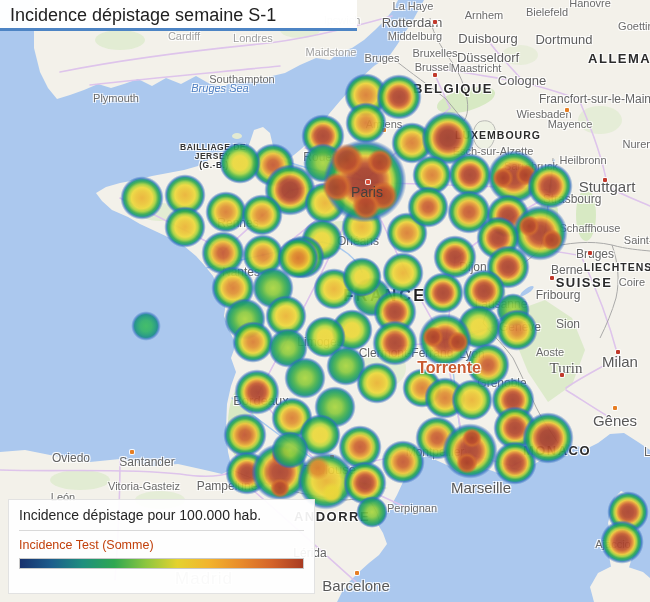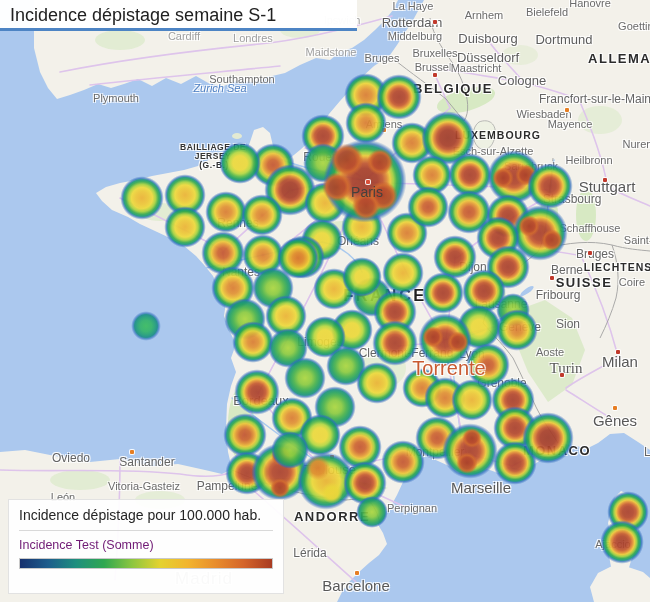--- a/index.html
+++ b/index.html
@@ -18,21 +18,21 @@
                   -1px 1px 0 rgba(255,255,255,.85),1px 1px 0 rgba(255,255,255,.85);}
   .k-c  {font-size:11px;color:#6b6b6b;}
   .k-cm {font-size:12px;color:#646464;padding-left:30px;}
   .k-cl {font-size:13px;color:#5c5c5c;}
   .k-cx {font-size:15px;color:#585858;}
   .k-f  {font-size:11px;color:#9f9f9f;}
   .k-co {font-size:13px;font-weight:bold;color:#2b2b2b;letter-spacing:1.5px;}
   .k-cox{font-size:16.5px;font-weight:bold;color:#1f1f1f;letter-spacing:2.5px;}
   .k-cos{font-size:10.5px;font-weight:bold;color:#2b2b2b;letter-spacing:1px;}
   .k-w  {font-size:11px;font-style:italic;color:#5181c2;}
-  .k-st {font-size:20px;font-weight:normal;color:#c95a31;}
+  .k-st {font-size:16px;font-weight:bold;color:#c95a31;}
   .k-jer{font-size:8.5px;font-weight:bold;color:#333;letter-spacing:.5px;}
   .k-mad{font-size:17px;color:#b5b5b5;letter-spacing:1px;}
   .k-paris{font-size:14px;color:#46403c;text-shadow:none;}
   .mdot{position:absolute;width:4px;height:4px;border-radius:1px;transform:translate(-50%,-50%);
         box-shadow:0 0 0 1px rgba(255,255,255,.9);}
 
   
   .heat{position:absolute;border-radius:50%;opacity:.92;pointer-events:none;}
   .hb-R {background:radial-gradient(closest-side,#9d3a28 0%,#a73f2a 30%,#bf5530 42%,#dd8833 52%,#ecc837 60%,#9fce3d 68%,#35a94d 76%,#17987c 84%,rgba(45,108,186,.8) 90%,rgba(45,108,186,0) 99%);}
   .hb-r {background:radial-gradient(closest-side,#a83f2b 0%,#b2472d 26%,#c65a2f 38%,#e08a33 48%,#ecc837 57%,#9fce3d 66%,#35a94d 75%,#17987c 83%,rgba(45,108,186,.8) 89%,rgba(45,108,186,0) 99%);}
@@ -47,25 +47,25 @@
   .hc-y {background:radial-gradient(closest-side,#ecd43a 0%,#ead63a 45%,rgba(236,214,58,0) 82%);}
 
   
   .title-panel{position:absolute;left:0;top:0;width:357px;height:31px;z-index:6;
       background:rgba(255,255,255,.97);border-bottom:3px solid #4d84c4;}
   .title-panel .tt{font-size:18px;color:#212121;padding:5px 0 0 10px;}
   .subtitle-panel{position:absolute;left:0;top:38px;width:222px;height:30px;z-index:6;
       background:rgba(255,255,255,.97);}
   .subtitle-panel .st{font-size:15.5px;color:#333;padding:6px 0 0 8px;}
 
-  .legend{position:absolute;left:8px;top:499px;width:276px;height:95px;z-index:6;
+  .legend{position:absolute;left:8px;top:499px;width:307px;height:95px;z-index:6;
       background:rgba(255,255,255,.92);border:1px solid #e2e2e2;padding:7px 10px 6px 10px;}
   .lg-title{font-size:14px;color:#252525;}
   .lg-hr{border:none;border-top:1px solid #d9d9d9;margin:7px 0 7px 0;}
-  .lg-field{font-size:12.5px;color:#701a75;margin-bottom:6px;}
+  .lg-field{font-size:12.5px;color:#c2410c;margin-bottom:6px;}
   .lg-bar{height:11px;width:100%;border:1px solid #c9c9c9;}
   .lg-row{display:flex;justify-content:space-between;margin-top:3px;font-size:11px;color:#3a3a3a;line-height:1.35;}
   .lg-max{text-align:right;}
 </style>
 </head>
 <body>
 
 <div class="screen">
   <div id="map">
 
@@ -185,21 +185,21 @@
       </g>
     </svg>
 
     <div id="labels">
         <span class="ml k-f" style="left: 253px; top: 38px;">Londres</span>
         <span class="ml k-f" style="left: 184px; top: 36px;">Cardiff</span>
         <span class="ml k-f" style="left: 342px; top: 20px;">Ipswich</span>
         <span class="ml k-f" style="left: 331px; top: 52px;">Maidstone</span>
         <span class="ml k-c" style="left: 242px; top: 79px;">Southampton</span>
         <span class="ml k-c" style="left: 116px; top: 98px;">Plymouth</span>
-        <span class="ml k-w" style="left: 220px; top: 88px;">Zurich Sea</span>
+        <span class="ml k-w" style="left: 220px; top: 88px;">Bruges Sea</span>
         <span class="ml k-c" style="left: 413px; top: 6px;">La Haye</span>
         <span class="ml k-cl" style="left: 412px; top: 22px;">Rotterdam</span>
         <span class="ml k-c" style="left: 415px; top: 36px;">Middelburg</span>
         <span class="ml k-c" style="left: 484px; top: 15px;">Arnhem</span>
         <span class="ml k-c" style="left: 547px; top: 12px;">Bielefeld</span>
         <span class="ml k-c" style="left: 590px; top: 3px;">Hanovre</span>
         <span class="ml k-c" style="left: 645px; top: 26px;">Goettingue</span>
         <span class="ml k-cl" style="left: 488px; top: 38px;">Duisbourg</span>
         <span class="ml k-cl" style="left: 564px; top: 39px;">Dortmund</span>
         <span class="ml k-cl" style="left: 488px; top: 57px;">Düsseldorf</span>
@@ -209,21 +209,21 @@
         <span class="ml k-c" style="left: 476px; top: 68px;">Maastricht</span>
         <span class="ml k-cl" style="left: 522px; top: 80px;">Cologne</span>
         <span class="ml k-co" style="left: 453px; top: 88px;">BELGIQUE</span>
         <span class="ml k-co" style="left: 636px; top: 58px;">ALLEMAGNE</span>
         <span class="ml k-cm" style="left: 580px; top: 99px;">Francfort-sur-le-Main</span>
         <span class="ml k-c" style="left: 544px; top: 114px;">Wiesbaden</span>
         <span class="ml k-c" style="left: 570px; top: 124px;">Mayence</span>
         <span class="ml k-cos" style="left: 498px; top: 135px;">LUXEMBOURG</span>
         <span class="ml k-c" style="left: 493px; top: 151px;">Esch-sur-Alzette</span>
         <span class="ml k-c" style="left: 531px; top: 166px;">Sarrebruck</span>
-        <span class="ml k-c" style="left: 583px; top: 160px; padding-left: 12px;">Heilbronn</span>
+        <span class="ml k-c" style="left: 583px; top: 160px;">Heilbronn</span>
         <span class="ml k-c" style="left: 650px; top: 144px;">Nuremberg</span>
         <span class="ml k-cx" style="left: 607px; top: 186px;">Stuttgart</span>
         <span class="ml k-cm" style="left: 557px; top: 199px;">Strasbourg</span>
         <span class="ml k-c" style="left: 590px; top: 228px;">Schaffhouse</span>
         <span class="ml k-cm" style="left: 580px; top: 254px;">Bruges</span>
         <span class="ml k-c" style="left: 648px; top: 240px;">Saint-Gall</span>
         <span class="ml k-cm" style="left: 552px; top: 270px;">Berne</span>
         <span class="ml k-cos" style="left: 632px; top: 267px;">LIECHTENSTEIN</span>
         <span class="ml k-co" style="left: 584px; top: 282px;">SUISSE</span>
         <span class="ml k-c" style="left: 632px; top: 282px;">Coire</span>

